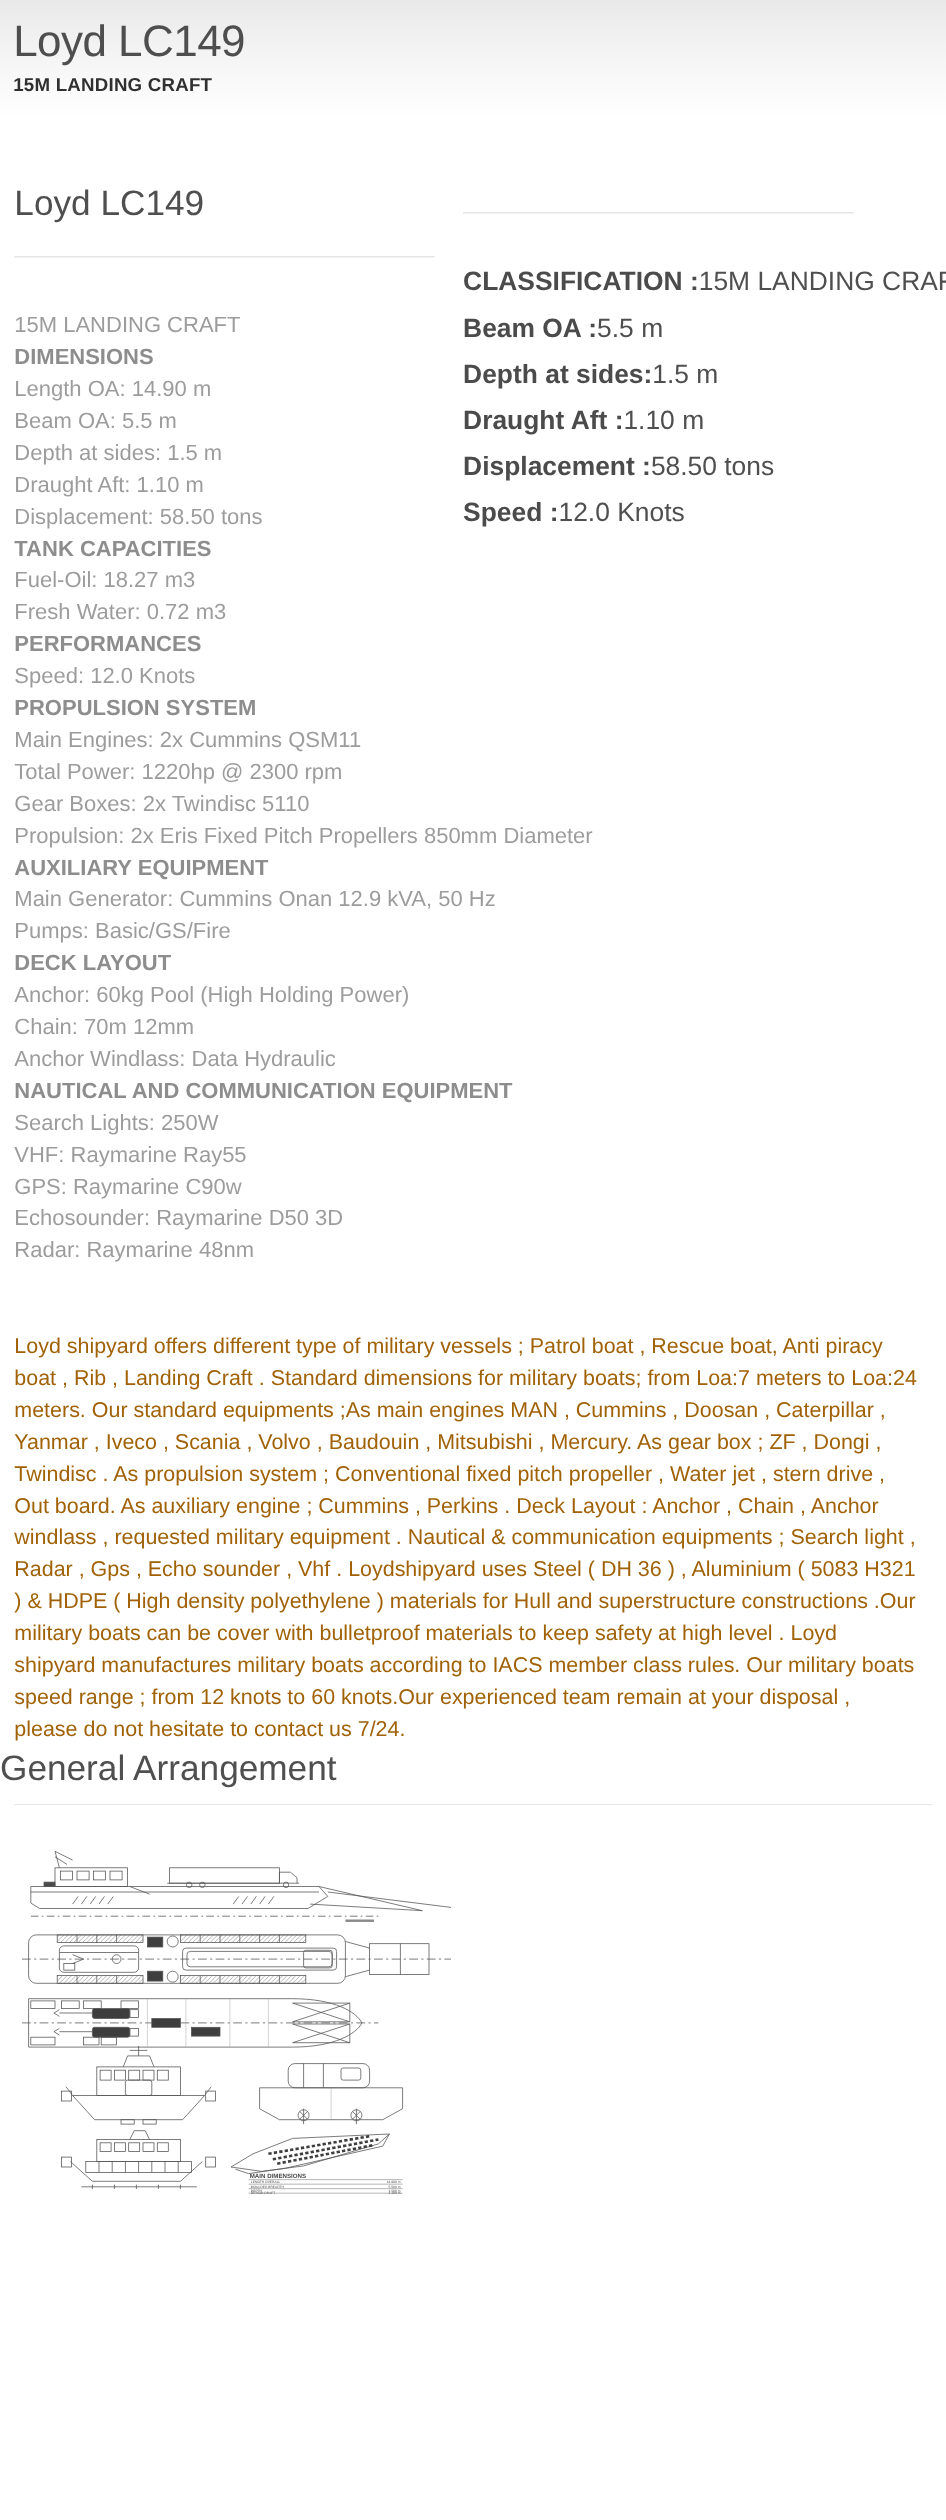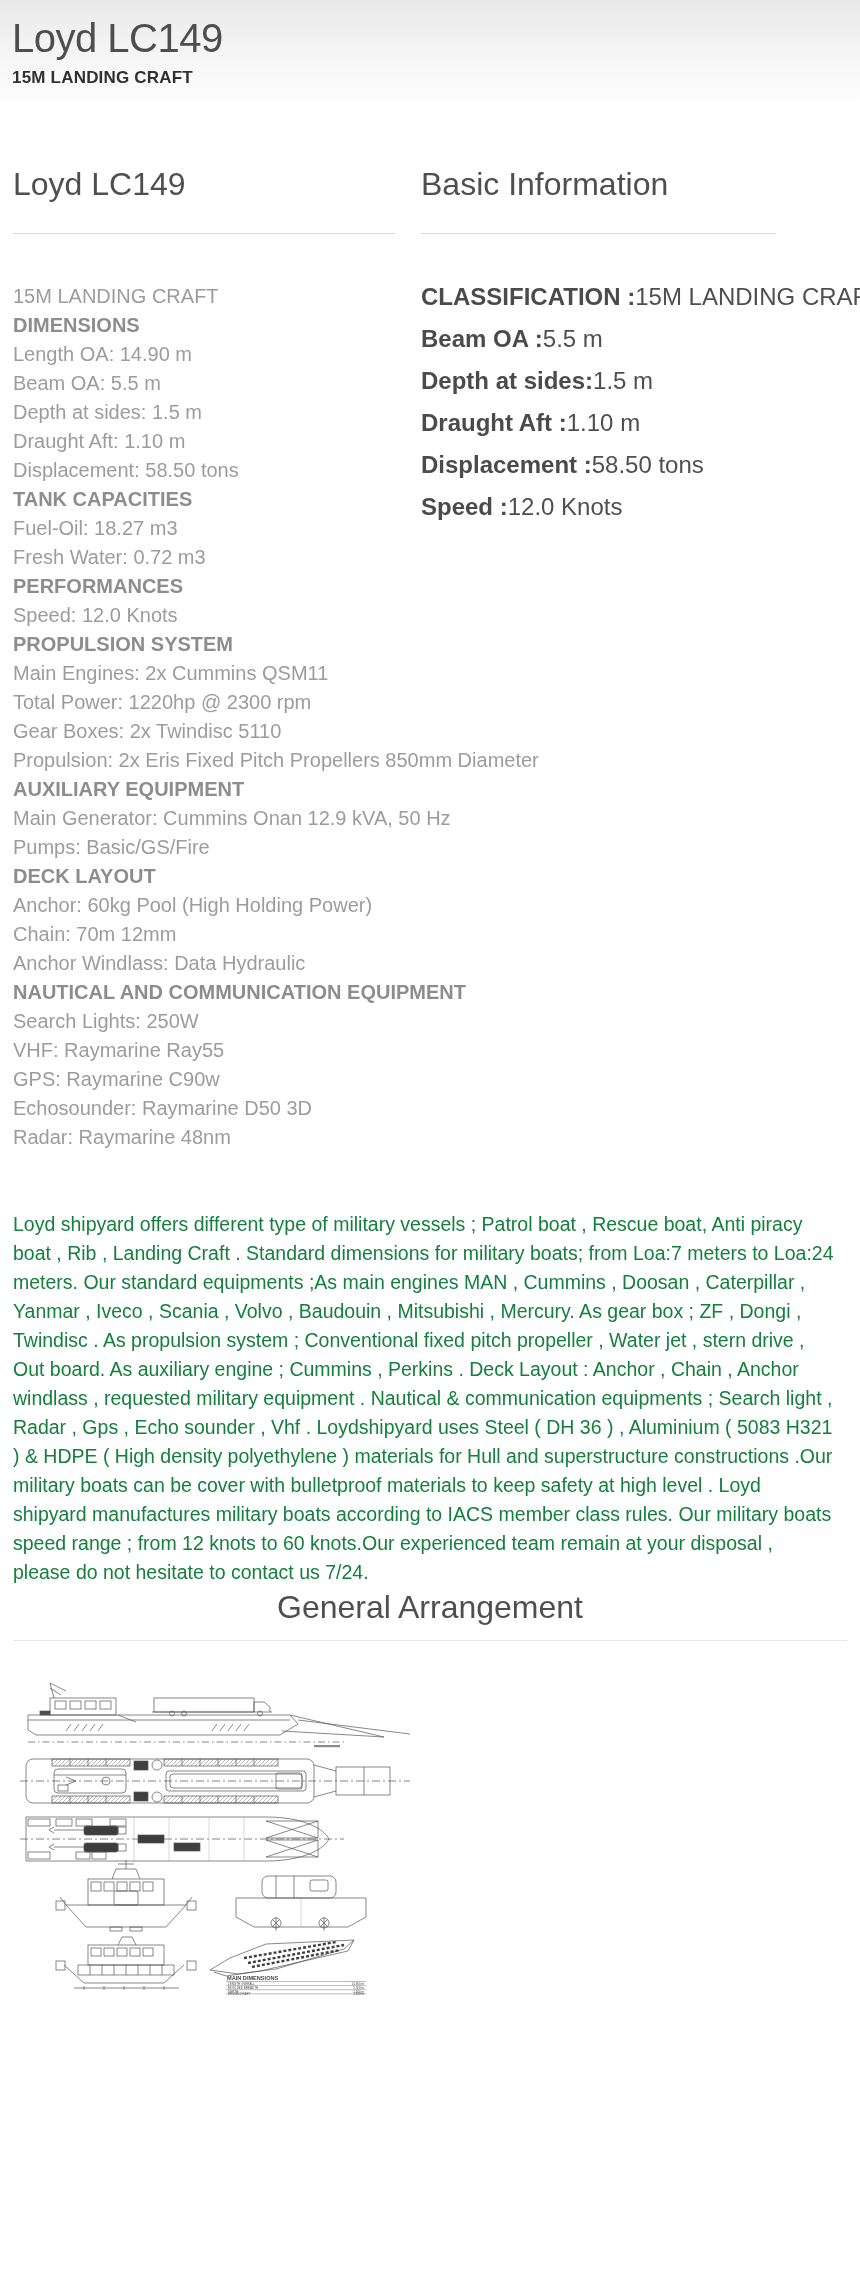--- a/index.html
+++ b/index.html
@@ -75,23 +75,23 @@
     line-height: 29px;
     color: #4f4f4f;
     white-space: nowrap;
   }
   .binfo-body .row b { font-weight: 700; color: #4b4b4b; }
   .about {
     margin: 58px 13px 0 13px;
     width: 822px;
     font-size: 19.5px;
     line-height: 29px;
-    color: #15803d;
-  }
-  .ga-head { margin: 48px 0 0 13px; text-align: center; }
+    color: #a16207;
+  }
+  .ga-head { margin: 48px 0 0 13px; }
   .ga-rule {
     border: none;
     border-top: 1px solid #e6e6e6;
     margin: 13px 13px 0 13px;
     height: 0;
   }
   .drawing {
     margin: 38px 0 0 14px;
     width: 400px;
     height: 316px;
@@ -164,21 +164,20 @@
           <p>Search Lights: 250W</p>
           <p>VHF: Raymarine Ray55</p>
           <p>GPS: Raymarine C90w</p>
           <p>Echosounder: Raymarine D50 3D</p>
           <p>Radar: Raymarine 48nm</p>
         </div>
       </div>
     </div>
 
     <div class="col-right">
-      <h2 class="section">Basic Information</h2>
       <hr class="rule">
       <div class="binfo-body">
         <p class="row"><b>CLASSIFICATION :</b><span>15M LANDING CRAFT</span></p>
         <p class="row"><b>Beam OA :</b><span>5.5 m</span></p>
         <p class="row"><b>Depth at sides:</b><span>1.5 m</span></p>
         <p class="row"><b>Draught Aft :</b><span>1.10 m</span></p>
         <p class="row"><b>Displacement :</b><span>58.50 tons</span></p>
         <p class="row"><b>Speed :</b><span>12.0 Knots</span></p>
       </div>
     </div>

